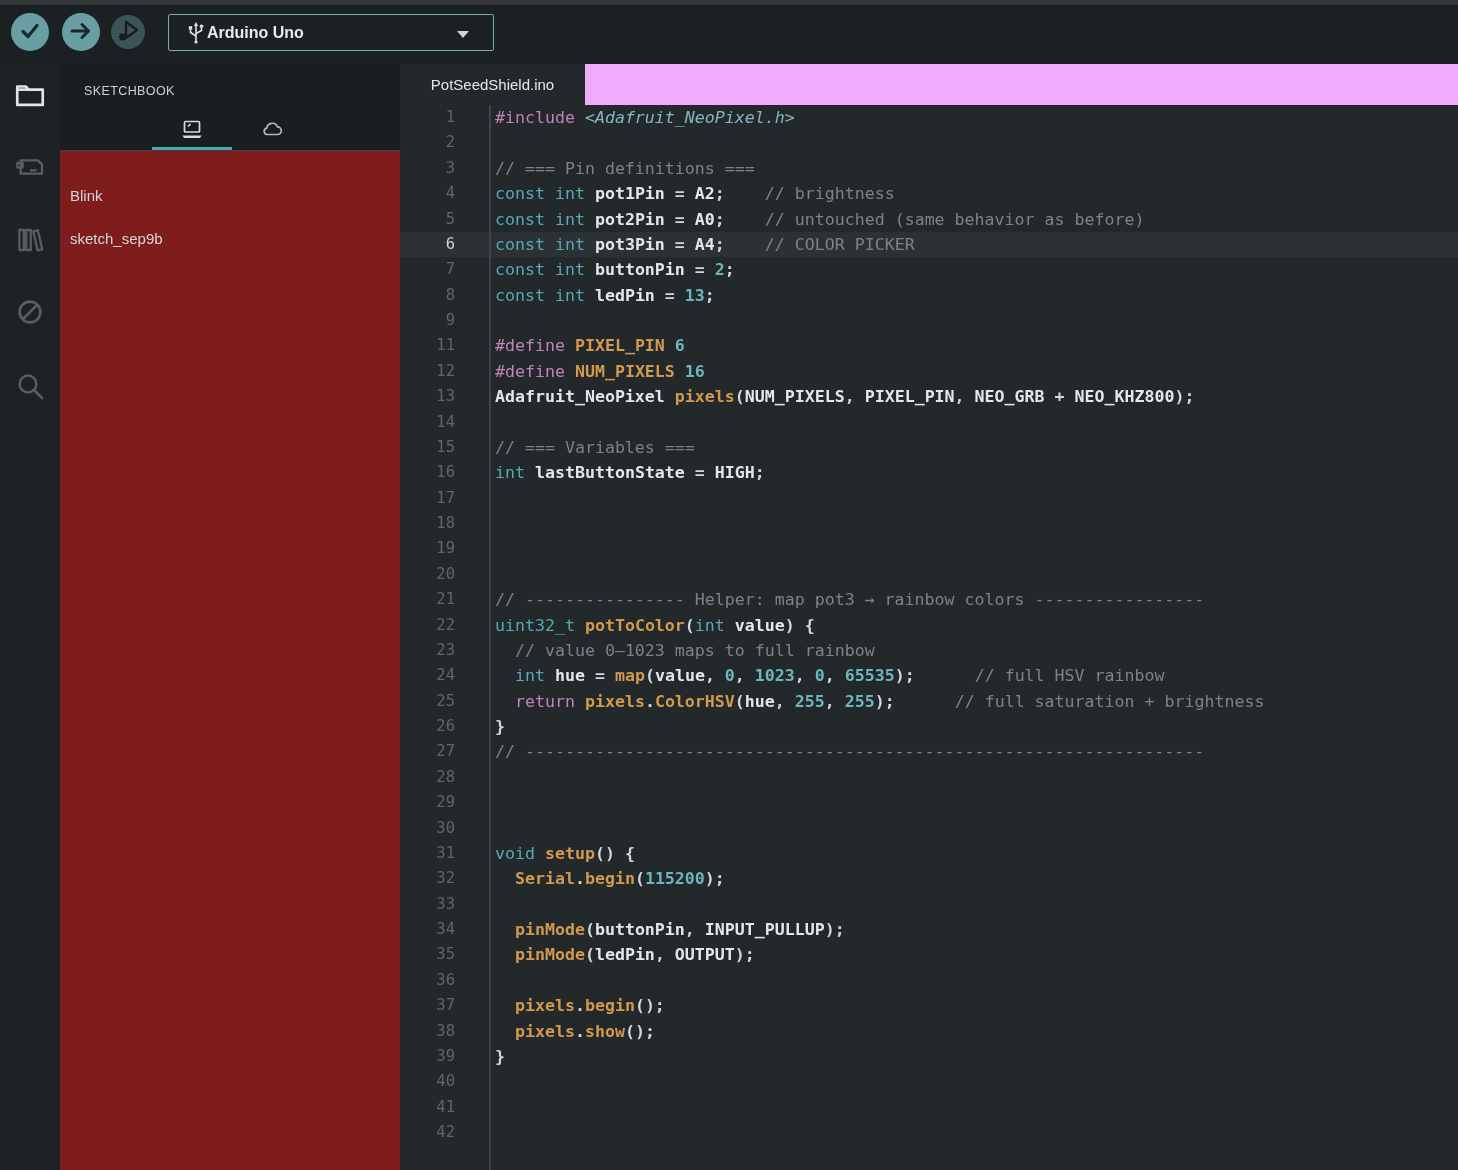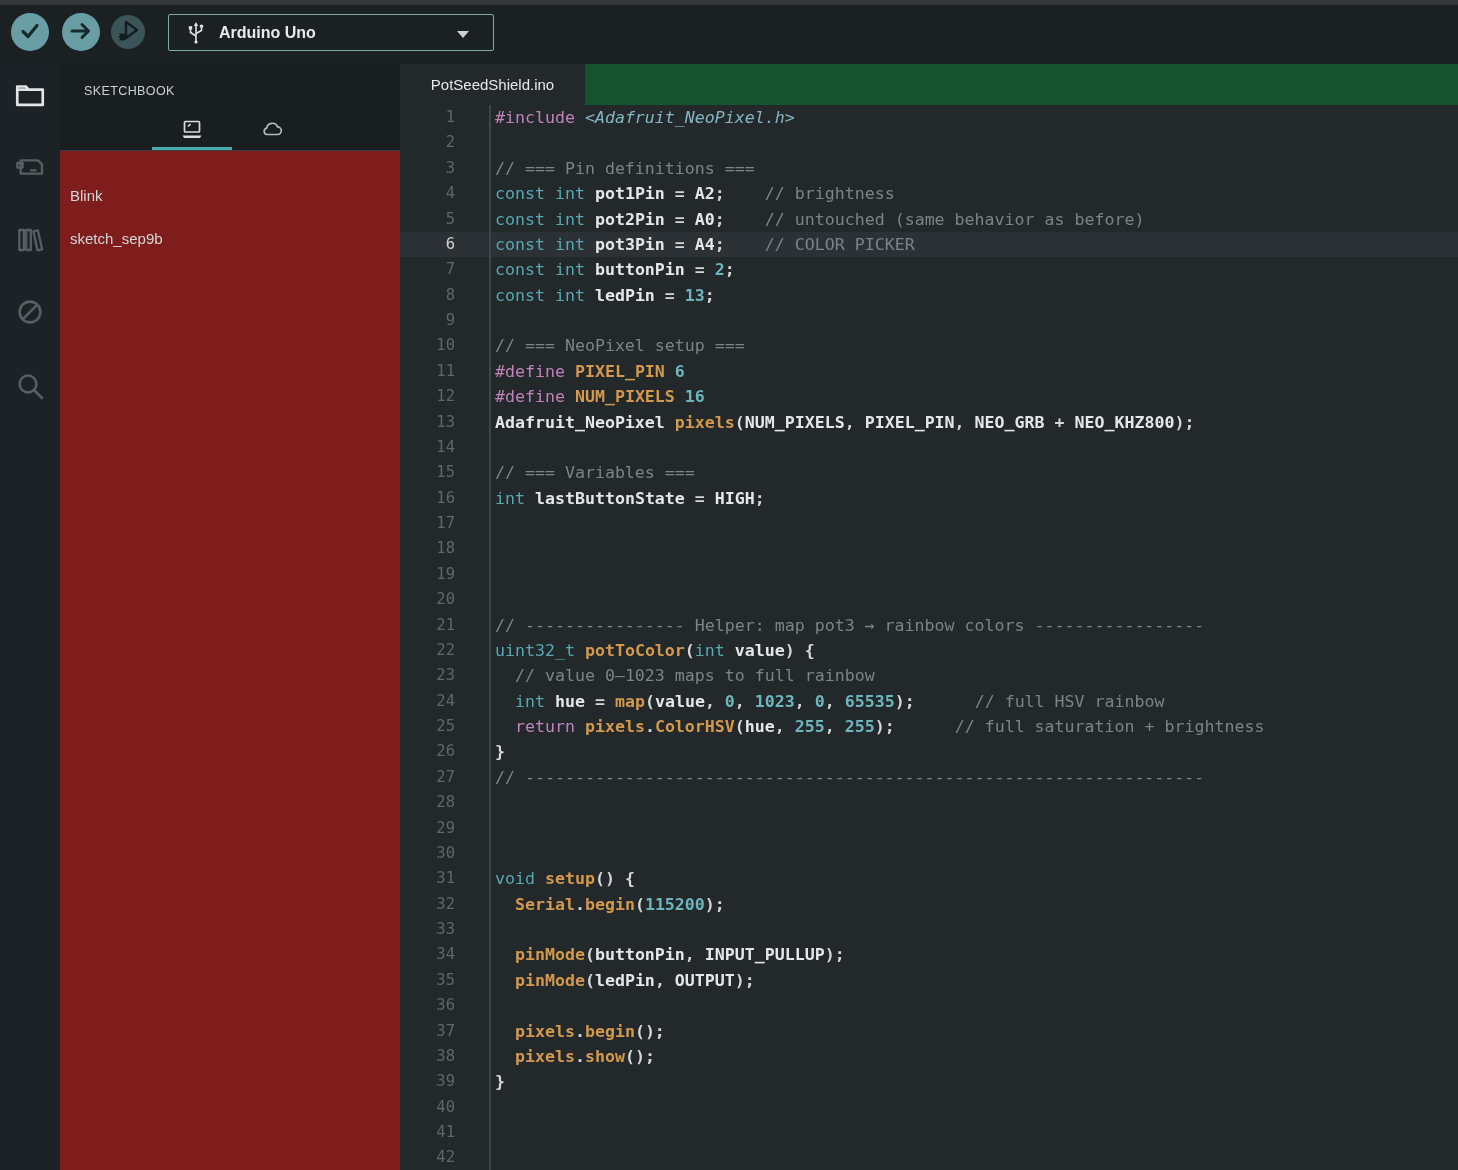--- a/index.html
+++ b/index.html
@@ -11,21 +11,21 @@
   .toolbar { height:59px; background:#1b2023; position:relative; }
   .tb-btn { position:absolute; border-radius:50%; border:none; cursor:pointer;
             display:flex; align-items:center; justify-content:center; padding:0; }
   .btn-verify { left:11px; top:8px;  width:38px; height:38px; background:#699fa4; }
   .btn-upload { left:62px; top:8px;  width:38px; height:38px; background:#699fa4; }
   .btn-debug  { left:111px; top:10px; width:34px; height:34px; background:#3b5458; }
   .board-select { position:absolute; left:168px; top:9px; width:326px; height:37px;
                   background:#1b2023; border:1.5px solid #7fa8ab; border-radius:2px;
                   display:flex; align-items:center; cursor:pointer; }
   .board-select .usb { margin-left:16px; display:flex; }
-  .board-label { margin-left:12px; color:#e8ebec; font-size:16px; font-weight:bold; }
+  .board-label { color:#e8ebec; font-size:16px; font-weight:bold; }
   .caret-down { position:absolute; right:24px; top:16px; width:0; height:0;
                 border-left:6px solid transparent; border-right:6px solid transparent;
                 border-top:7px solid #ced3d5; }
 
   
   .main { display:flex; height:1106px; }
 
   .activity-bar { width:60px; background:#1d2226; flex:0 0 60px; padding-top:14px; }
   .ab-item { height:73px; display:flex; align-items:flex-start; justify-content:center;
              cursor:pointer; }
@@ -38,21 +38,21 @@
   .sp-tabs { position:absolute; top:48px; left:92px; width:160px; height:38px; display:flex; }
   .sp-tab { width:80px; display:flex; align-items:center; justify-content:center; cursor:pointer; }
   .sp-divider { position:absolute; top:86px; left:0; right:0; height:1px; background:#3a4043; }
   .sp-underline { position:absolute; top:83px; left:92px; width:80px; height:3px; background:#4aa9ad; }
   .sp-list { padding-top:24px; }
   .sp-item { height:43px; line-height:43px; color:#d3d7d8; font-size:15px; padding-left:10px;
              cursor:pointer; }
 
   
   .editor { flex:1; display:flex; flex-direction:column; background:#1b2023; min-width:0; }
-  .tabbar { height:41px; background:#14532d; display:flex; flex:0 0 41px; }
+  .tabbar { height:41px; background:#f0abfc; display:flex; flex:0 0 41px; }
   .etab { width:185px; background:#23282b; color:#e6e9ea; font-size:15px; font-weight:500;
           display:flex; align-items:center; justify-content:center; cursor:pointer; }
   .editor-body { flex:1; background:#23282b; position:relative; overflow:hidden;
                  font-family:"DejaVu Sans Mono", monospace; font-size:16.6px; }
   .gutter-sep { position:absolute; left:89px; top:0; bottom:0; width:1.5px; background:#3e4448; z-index:2; }
   .crow { display:flex; height:25.38px; line-height:25.38px; white-space:pre; position:relative; }
   .crow.active { background:#2c3136; }
   .ln { flex:0 0 55px; width:55px; text-align:right; color:#5e676b; font-size:15.5px;
         user-select:none; }
   .crow.active .ln { color:#cdd2d4; }
@@ -205,21 +205,20 @@
       <div>
           <div class="crow"><span class="ln">1</span><span class="ctext"><span class="t-pp">#include </span><span class="t-str">&lt;Adafruit_NeoPixel.h&gt;</span></span></div>
           <div class="crow"><span class="ln">2</span><span class="ctext"></span></div>
           <div class="crow"><span class="ln">3</span><span class="ctext"><span class="t-cm">// === Pin definitions ===</span></span></div>
           <div class="crow"><span class="ln">4</span><span class="ctext"><span class="t-kw">const int</span><span class="t-pl"> </span><span class="t-id">pot1Pin</span><span class="t-pl"> = </span><span class="t-id">A2</span><span class="t-pl">;    </span><span class="t-cm">// brightness</span></span></div>
           <div class="crow"><span class="ln">5</span><span class="ctext"><span class="t-kw">const int</span><span class="t-pl"> </span><span class="t-id">pot2Pin</span><span class="t-pl"> = </span><span class="t-id">A0</span><span class="t-pl">;    </span><span class="t-cm">// untouched (same behavior as before)</span></span></div>
           <div class="crow active"><span class="ln">6</span><span class="ctext"><span class="t-kw">const int</span><span class="t-pl"> </span><span class="t-id">pot3Pin</span><span class="t-pl"> = </span><span class="t-id">A4</span><span class="t-pl">;    </span><span class="t-cm">// COLOR PICKER</span></span></div>
           <div class="crow"><span class="ln">7</span><span class="ctext"><span class="t-kw">const int</span><span class="t-pl"> </span><span class="t-id">buttonPin</span><span class="t-pl"> = </span><span class="t-num">2</span><span class="t-pl">;</span></span></div>
           <div class="crow"><span class="ln">8</span><span class="ctext"><span class="t-kw">const int</span><span class="t-pl"> </span><span class="t-id">ledPin</span><span class="t-pl"> = </span><span class="t-num">13</span><span class="t-pl">;</span></span></div>
           <div class="crow"><span class="ln">9</span><span class="ctext"></span></div>
-          <div class="crow"><span class="ln">10</span><span class="ctext"><span class="t-cm">// === NeoPixel setup ===</span></span></div>
           <div class="crow"><span class="ln">11</span><span class="ctext"><span class="t-pp">#define </span><span class="t-fn">PIXEL_PIN</span><span class="t-pl"> </span><span class="t-num">6</span></span></div>
           <div class="crow"><span class="ln">12</span><span class="ctext"><span class="t-pp">#define </span><span class="t-fn">NUM_PIXELS</span><span class="t-pl"> </span><span class="t-num">16</span></span></div>
           <div class="crow"><span class="ln">13</span><span class="ctext"><span class="t-id">Adafruit_NeoPixel</span><span class="t-pl"> </span><span class="t-fn">pixels</span><span class="t-pl">(</span><span class="t-id">NUM_PIXELS</span><span class="t-pl">, </span><span class="t-id">PIXEL_PIN</span><span class="t-pl">, </span><span class="t-id">NEO_GRB</span><span class="t-pl"> + </span><span class="t-id">NEO_KHZ800</span><span class="t-pl">);</span></span></div>
           <div class="crow"><span class="ln">14</span><span class="ctext"></span></div>
           <div class="crow"><span class="ln">15</span><span class="ctext"><span class="t-cm">// === Variables ===</span></span></div>
           <div class="crow"><span class="ln">16</span><span class="ctext"><span class="t-kw">int</span><span class="t-pl"> </span><span class="t-id">lastButtonState</span><span class="t-pl"> = </span><span class="t-id">HIGH</span><span class="t-pl">;</span></span></div>
           <div class="crow"><span class="ln">17</span></div>
           <div class="crow"><span class="ln">18</span><span class="ctext"></span></div>
           <div class="crow"><span class="ln">19</span><span class="ctext"></span></div>
           <div class="crow"><span class="ln">20</span><span class="ctext"></span></div>

